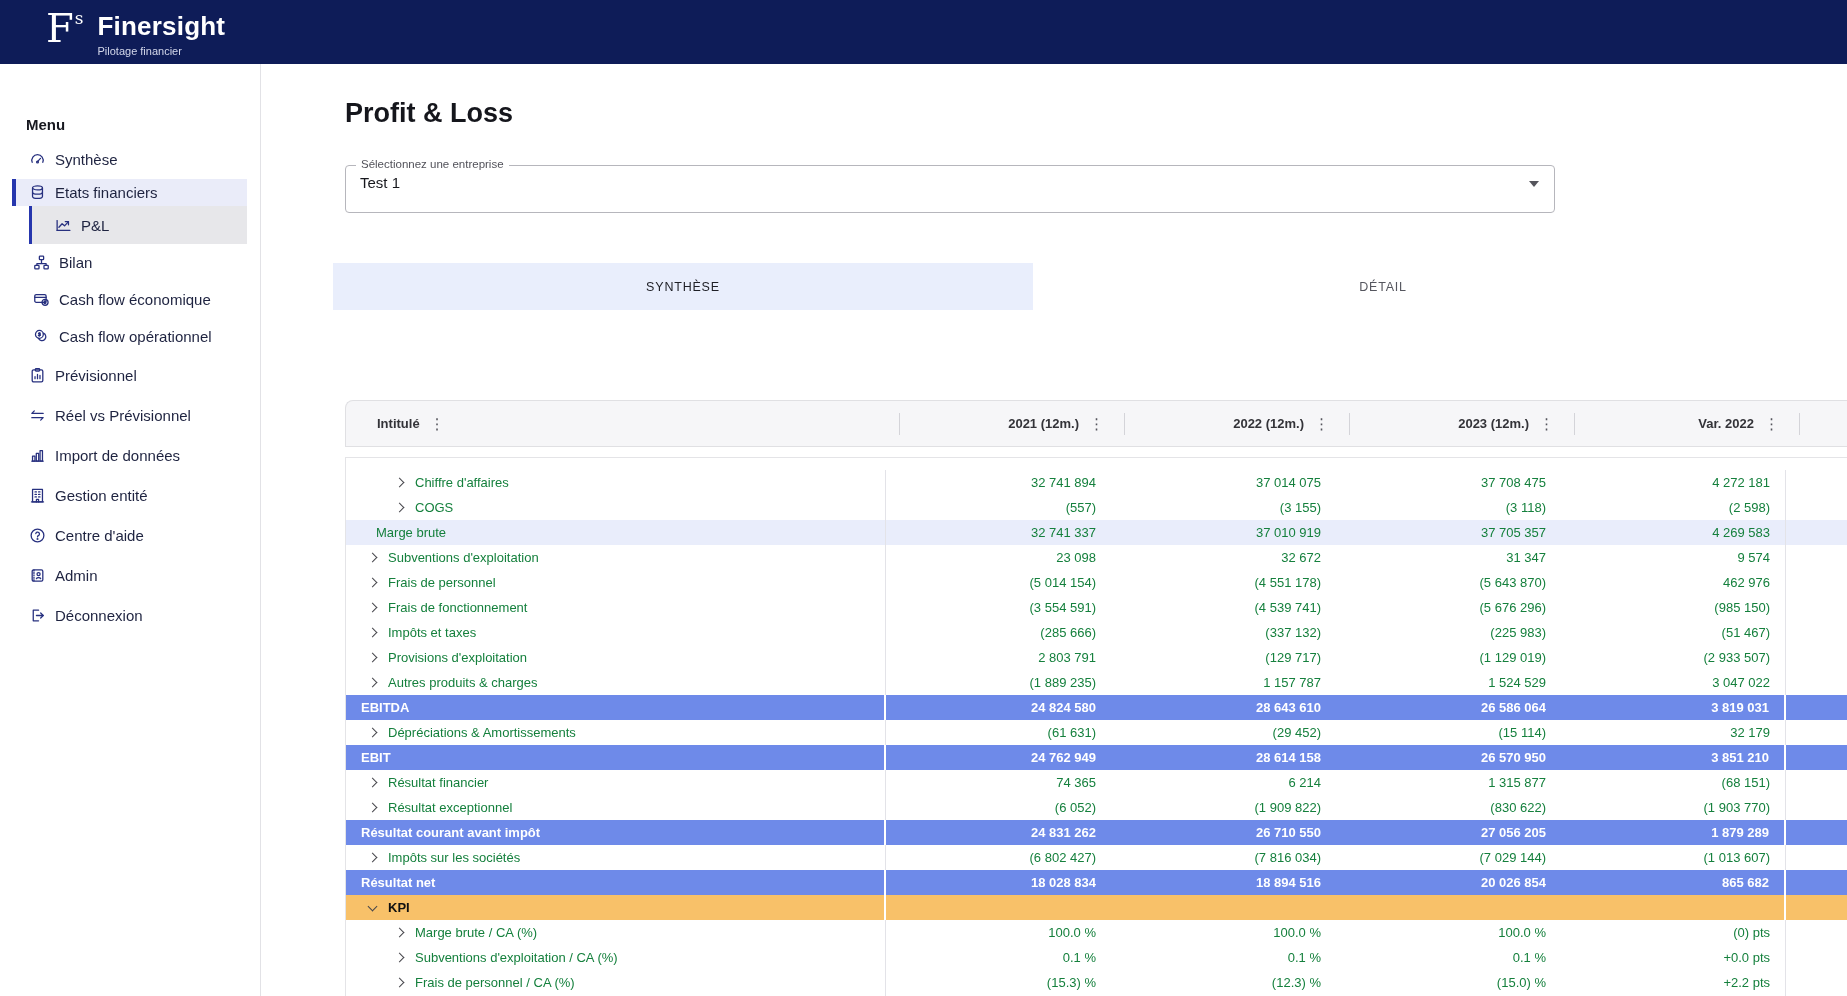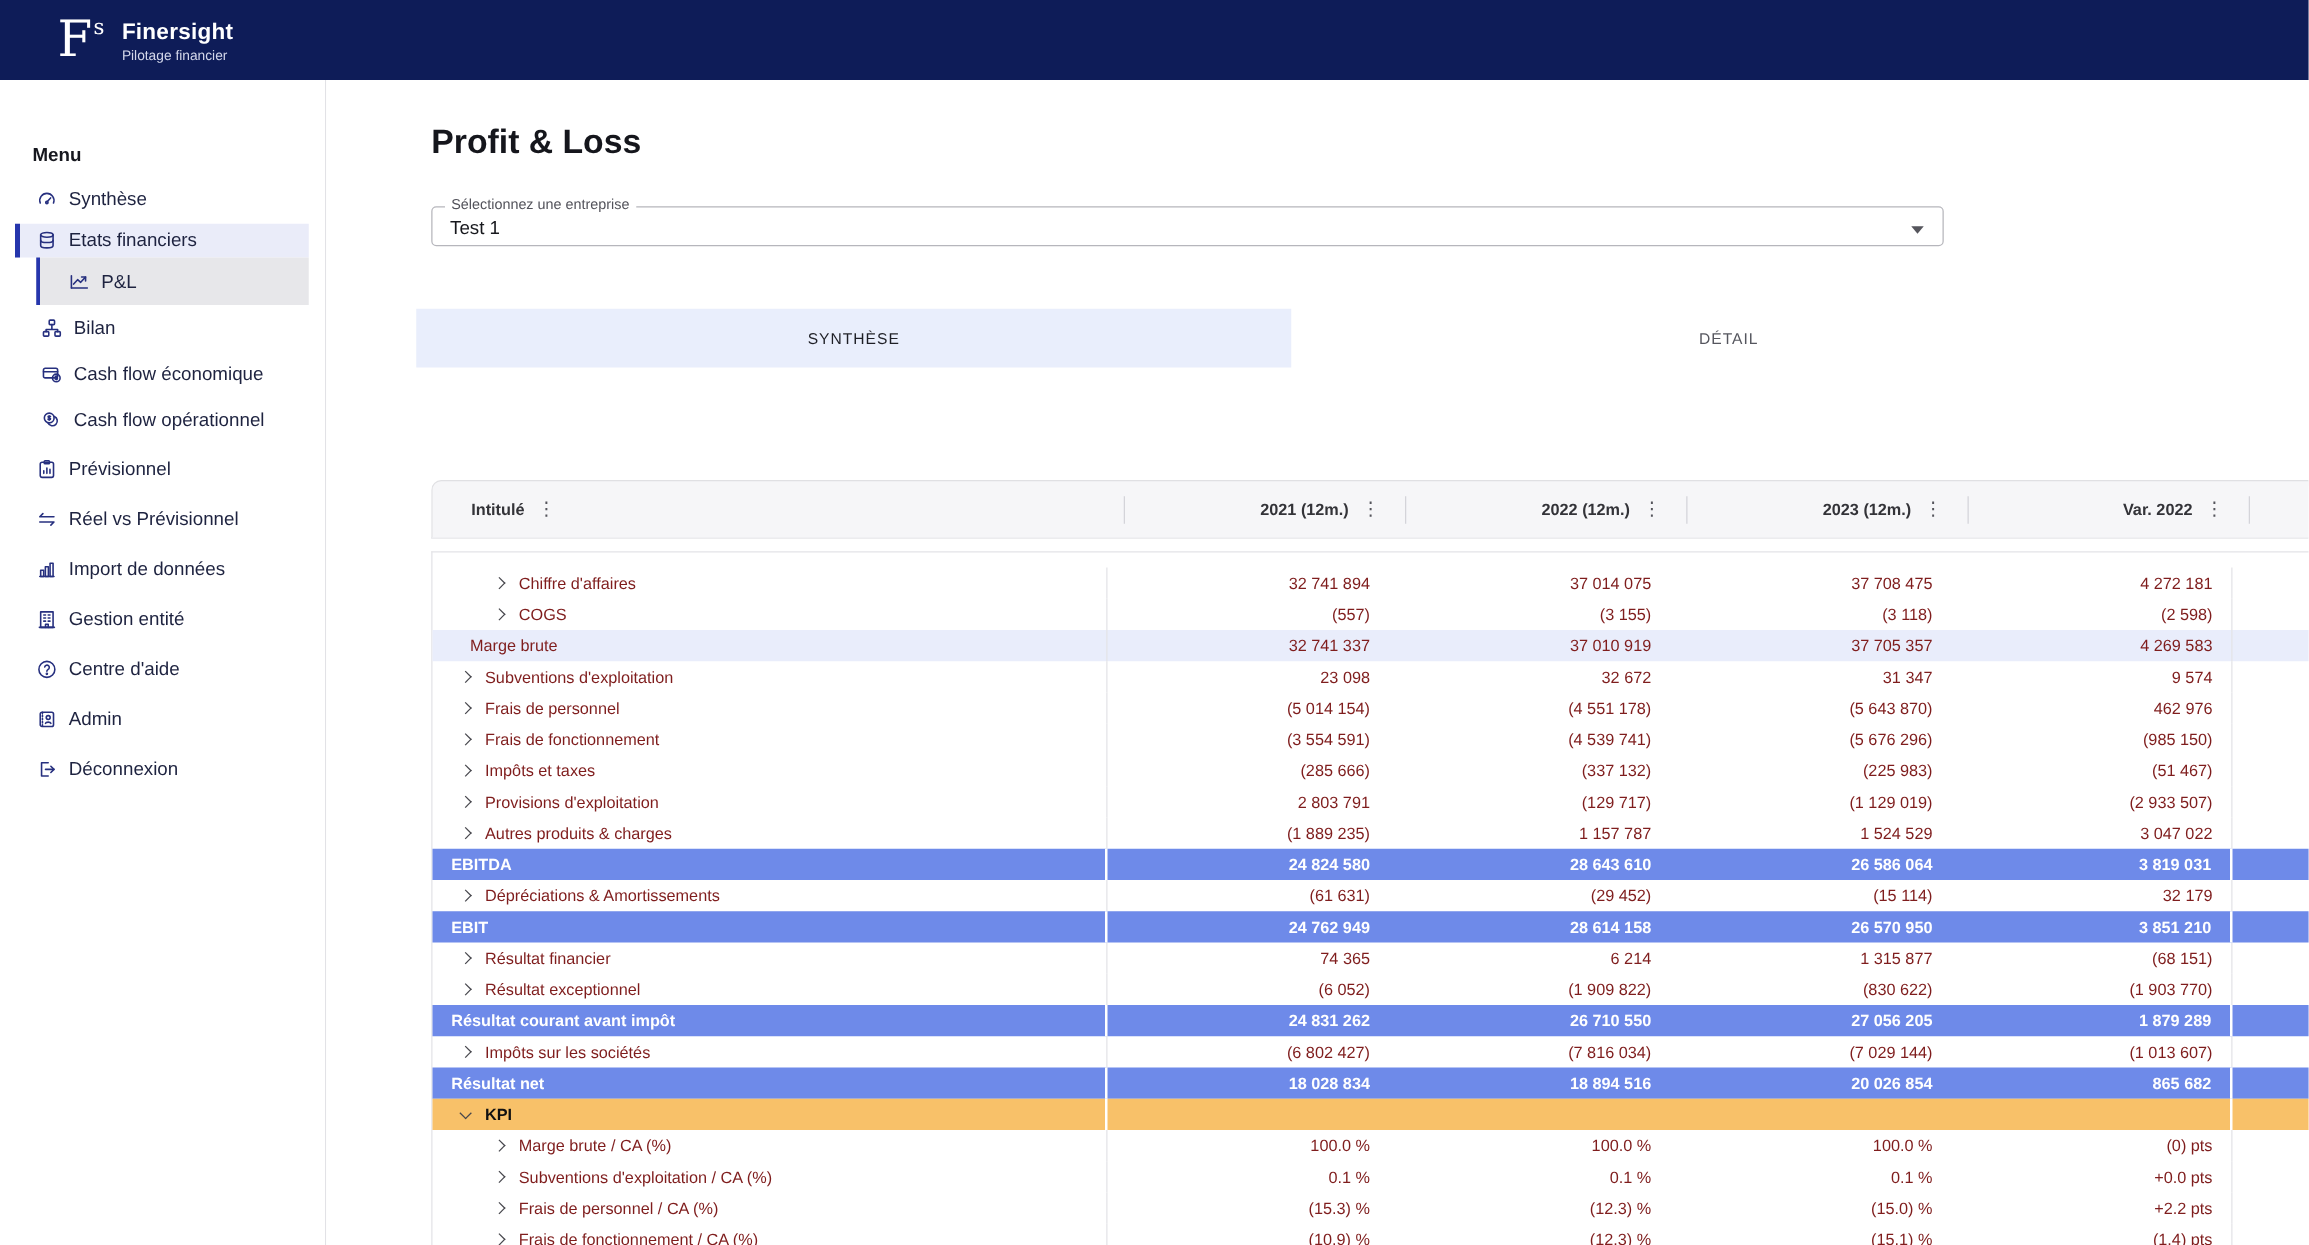--- a/index.html
+++ b/index.html
@@ -7,21 +7,21 @@
               font-family:"Liberation Sans", sans-serif; }
   .app { position:relative; width:1847px; height:996px; }
 
   
   .topbar { position:absolute; top:0; left:0; width:100%; height:64px;
             background:#0e1c58; display:flex; align-items:center; padding-left:46px; }
   .logo { display:flex; align-items:flex-start; color:#fff; cursor:pointer; }
   .logo-f { font-family:"DejaVu Serif", serif; font-size:40px; line-height:40px; font-weight:400; }
   .logo-s { font-family:"DejaVu Serif", serif; font-size:17px; line-height:17px; margin:2px 0 0 1px; }
   .logo-text { margin-left:14px; margin-top:3px; }
-  .brand-name { font-size:18px; font-weight:bold; letter-spacing:.2px; }
+  .brand-name { font-size:26px; font-weight:bold; letter-spacing:.2px; }
   .brand-tagline { font-size:11px; color:#d3d7ea; margin-top:3px; }
 
   
   .sidebar { position:absolute; top:64px; left:0; width:261px; height:932px;
              background:#fff; border-right:1px solid #e2e2e6; }
   .menu-label { margin:52px 0 6px 26px; font-size:15px; font-weight:bold; color:#17181f; }
   .nav-item, .nav-sub { display:flex; align-items:center; gap:9px; font-size:15px;
              color:#1e2340; cursor:pointer; }
   .nav-item { height:40px; padding-left:28px; }
   .nav-item.active { height:27px; margin:0 13px 0 12px; padding-left:12px;
@@ -31,21 +31,21 @@
              background:#e7e7ea; border-left:3px solid #2636ad; }
   .nav-icon { width:18px; height:18px; flex:0 0 18px; display:inline-flex;
              align-items:center; justify-content:center; color:#27307f; }
   .nav-icon svg { width:17px; height:17px; }
 
   
   .content { position:absolute; top:64px; left:261px; width:1586px; height:932px;
              background:#fff; padding-left:84px; }
   h1.page-title { margin-top:34px; font-size:27px; font-weight:600; color:#15161c; }
 
-  .select { position:relative; margin-top:36px; width:1210px; height:32px;
+  .select { position:relative; margin-top:36px; width:1210px; height:48px;
             border:1px solid #b6b6bc; border-radius:4px; cursor:pointer; background:#fff; }
   .select-label { position:absolute; top:-8px; left:10px; background:#fff;
             padding:0 5px; font-size:11.5px; color:#52525a; }
   .select-value { display:block; padding:8px 0 0 14px; font-size:15px; color:#17181d; }
   .select-caret { position:absolute; right:15px; top:15px; width:0; height:0;
             border-left:5px solid transparent; border-right:5px solid transparent;
             border-top:6px solid #55555c; }
 
   .tabs { display:flex; margin:50px 0 0 -12px; }
   .tab { width:700px; height:47px; display:flex; align-items:center; justify-content:center;
@@ -61,21 +61,21 @@
   .th { display:flex; align-items:center; font-size:13px; font-weight:600; color:#333338;
         padding:0 2px 0 15px; }
   .th .lbl-right { margin-left:auto; }
   .kebab { font-size:15px; color:#55555c; margin-left:10px; cursor:pointer;
            line-height:1; font-weight:400; }
   .sep { width:1px; height:22px; background:#d4d4d9; margin-left:auto; }
   .th.valcol .sep { margin-left:20px; }
 
   .tbody { margin-top:10px; width:1502px; border-left:1px solid #e4e4e7;
            border-top:1px solid #e4e4e7; padding-top:12px; }
-  .row { height:25px; align-items:center; font-size:13px; color:#7f1d1d; }
+  .row { height:25px; align-items:center; font-size:13px; color:#15803d; }
   .row .c1 { display:flex; align-items:center; height:100%; border-right:1px solid #e3e3e8; }
   .row .cv { text-align:right; padding-right:15px; }
   .row .c5 { border-right:1px solid #e3e3e8; height:100%; display:flex;
              align-items:center; justify-content:flex-end; }
   .row .c5 span { padding-right:15px; }
 
   .row.lvl1 .c1 { padding-left:23px; }
   .row.lvl2 .c1 { padding-left:50px; }
   .row.subtotal { background:#e9edfb; }
   .row.subtotal .c1 { padding-left:30px; }

